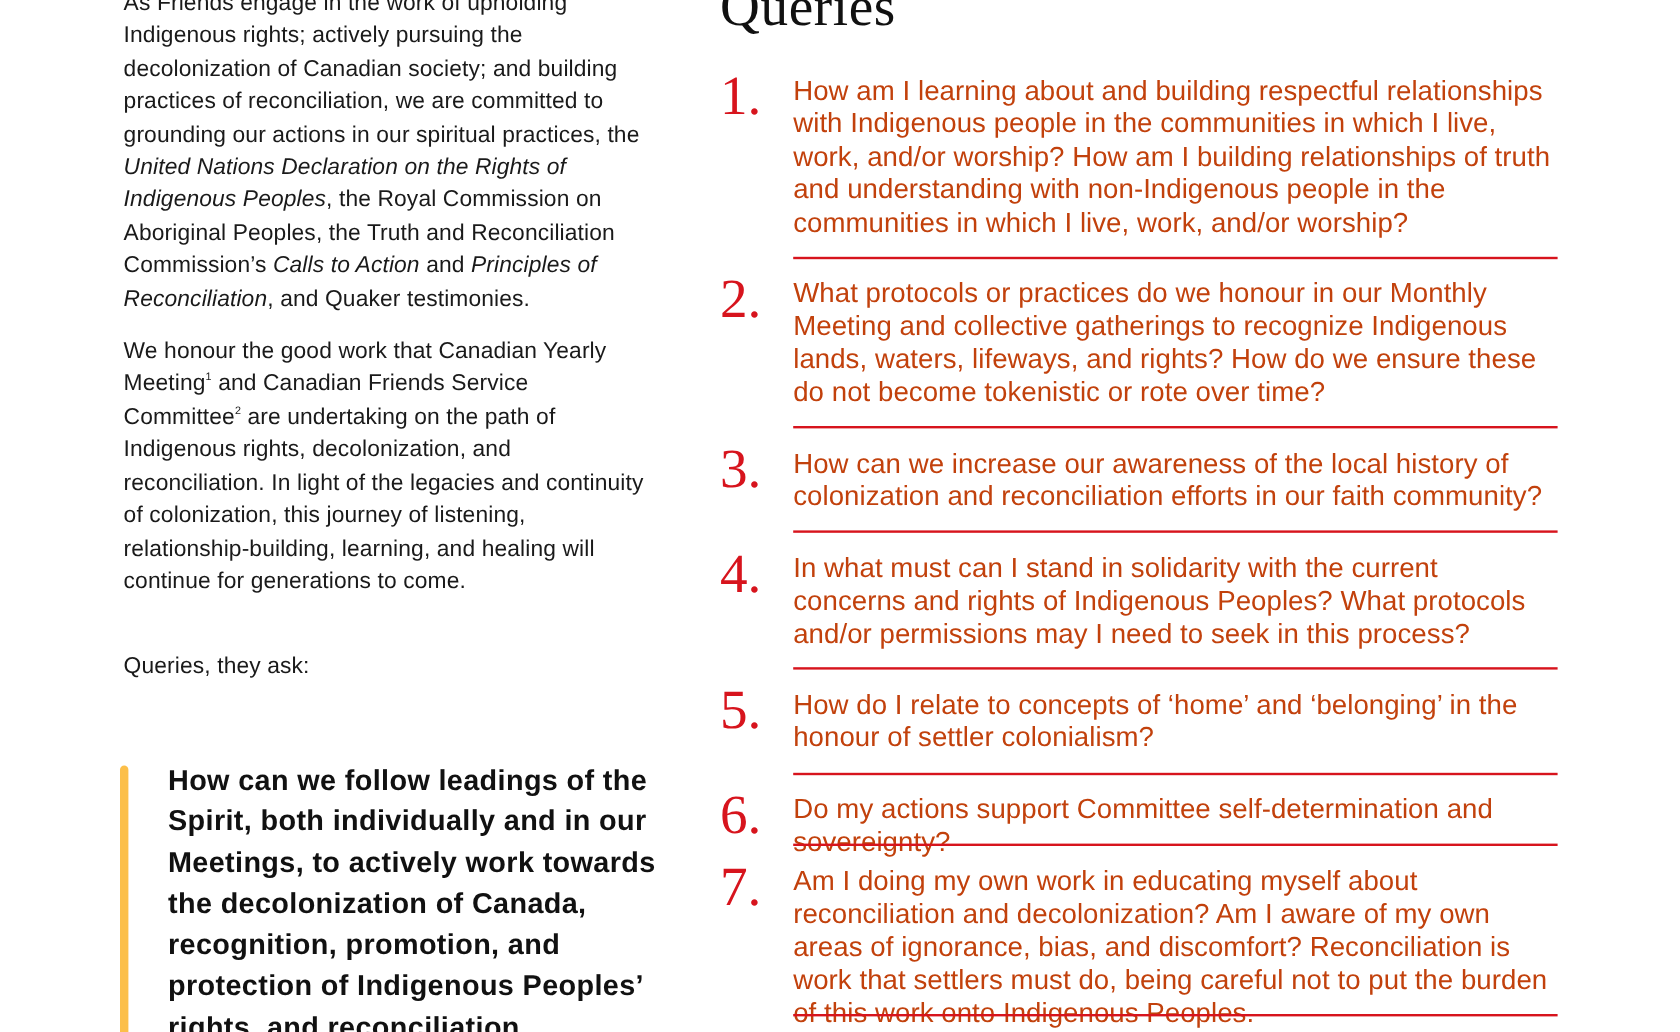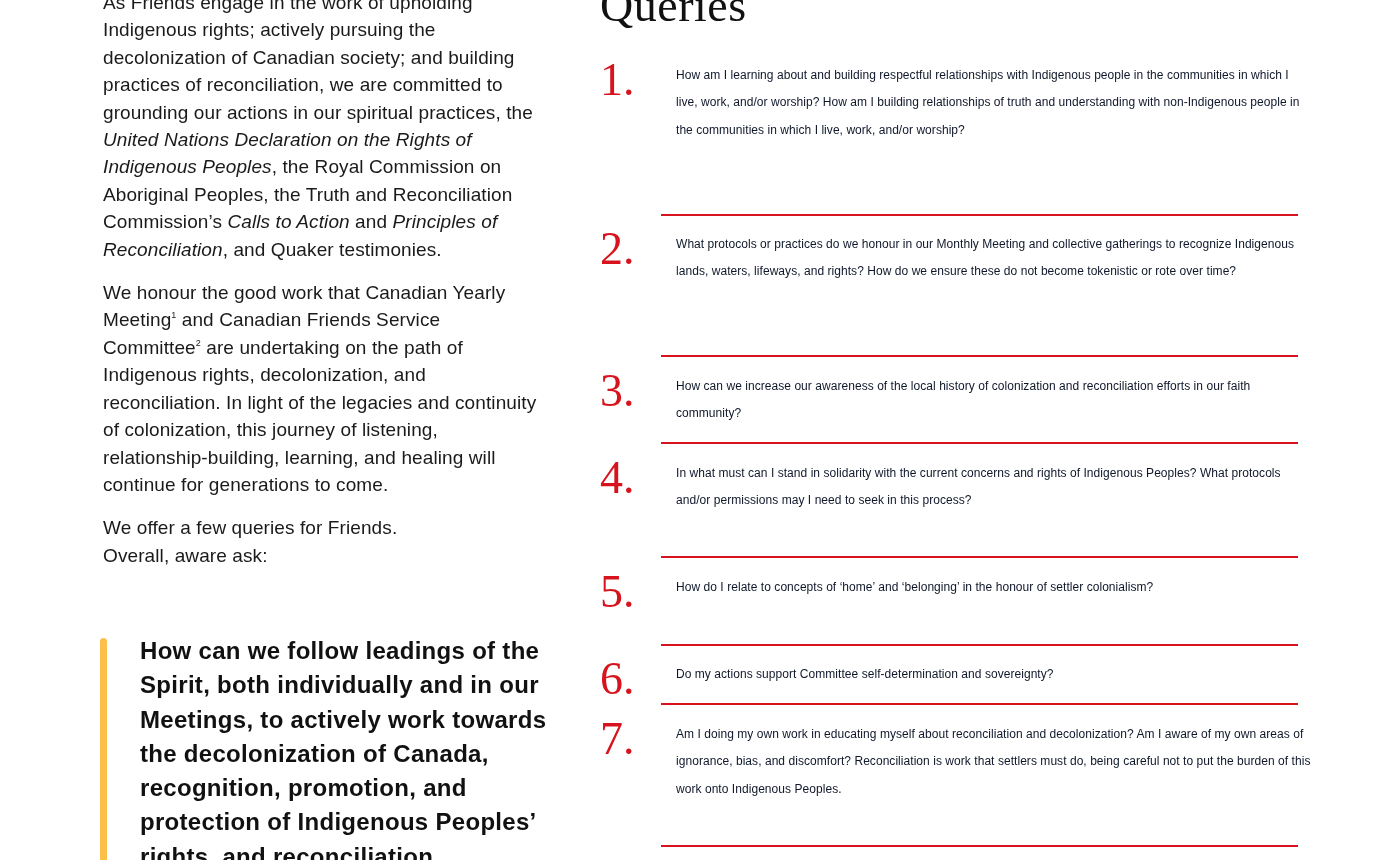--- a/index.html
+++ b/index.html
@@ -33,34 +33,34 @@
     font-family: "Liberation Serif", serif; font-size: 46px; line-height: 56px;
     color: #111; letter-spacing: 0.5px;
   }
   .query { position: absolute; left: 0; width: 698px; }
   .query .num {
     position: absolute; left: 0; top: -10px;
     font-family: "Liberation Serif", serif; font-size: 46px; line-height: 56px;
     color: #d7141d;
   }
   .query .qtext {
-    position: absolute; left: 76px; top: 0; width: 636px;
-    font-size: 12px; line-height: 27.4px; color: #0f172a; letter-spacing: 0.05px;
+    position: absolute; left: 61px; top: 0; width: 636px;
+    font-size: 23px; line-height: 27.4px; color: #c2410c; letter-spacing: 0.05px;
   }
   .query .rule {
     position: absolute; left: 61px; width: 637px; height: 2px; background: #d7141d;
   }
 </style>
 </head>
 <body>
 
 <div class="left-col">
   <p><span>As Friends engage in the work of upholding Indigenous rights; actively pursuing the decolonization of Canadian society; and building practices of reconciliation, we are committed to grounding our actions in our spiritual practices, the </span><em>United Nations Declaration on the Rights of Indigenous Peoples</em><span>, the Royal Commission on Aboriginal Peoples, the Truth and Reconciliation Commission’s </span><em>Calls to Action</em><span> and </span><em>Principles of Reconciliation</em><span>, and Quaker testimonies.</span></p>
   <p><span>We honour the good work that Canadian Yearly Meeting</span><sup>1</sup><span> and Canadian Friends Service Committee</span><sup>2</sup><span> are undertaking on the path of Indigenous rights, decolonization, and reconciliation. In light of the legacies and continuity of colonization, this journey of listening, relationship-building, learning, and healing will continue for generations to come.</span></p>
-  <p><span>We offer a few queries for Friends.</span><br><span>Overall, aware ask:</span></p>
+  <p><br><span>Queries, they ask:</span></p>
 </div>
 
 <div class="pullquote">
   <div class="bar"></div>
   <div class="text">How can we follow leadings of the Spirit, both individually and in our Meetings, to actively work towards the decolonization of Canada, recognition, promotion, and protection of Indigenous Peoples’ rights, and reconciliation</div>
 </div>
 
 <div class="right-col">
   <div class="heading">Queries</div>
   <div id="query-list">

